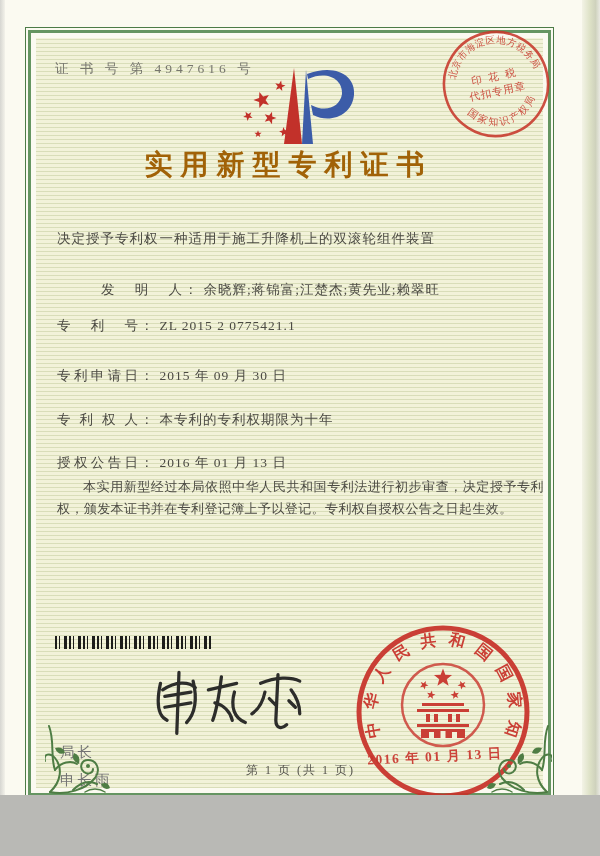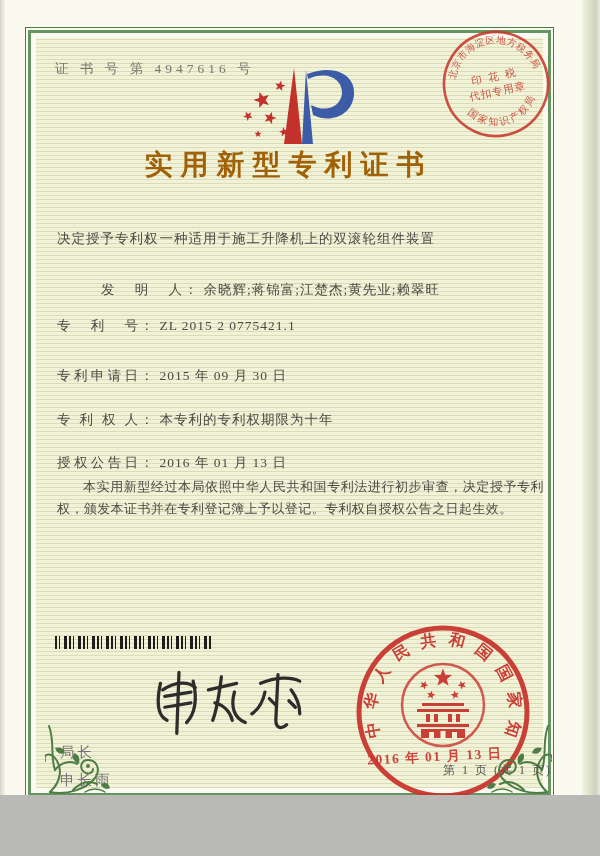--- a/index.html
+++ b/index.html
@@ -50,21 +50,21 @@
   .signature{position:absolute;left:130px;top:664px;opacity:.92;}
 
   .seal{position:absolute;left:348px;top:617px;opacity:.93;}
   .seal-date{position:absolute;left:345px;top:748px;width:180px;text-align:center;transform:rotate(-3deg);
      color:#c8322a;font-size:13.5px;font-weight:700;letter-spacing:1.5px;opacity:.9;}
 
   .orn{position:absolute;width:100px;height:100px;}
   .orn-right{left:452px;top:698px;}
   .orn-left{left:45px;top:698px;transform:scaleX(-1);}
 
-  .footer{position:absolute;left:25px;top:762px;width:527px;text-align:right;font-size:12px;color:#55544d;letter-spacing:2px;}
+  .footer{position:absolute;left:37px;top:762px;width:527px;text-align:center;font-size:12px;color:#55544d;letter-spacing:2px;}
 </style>
 </head>
 <body>
 
 <div class="photo">
 
   <svg width="0" height="0" style="position:absolute" aria-hidden="true">
     <defs>
       <path id="star" d="M0,-10 L2.47,-3.4 L9.51,-3.09 L3.99,1.3 L5.88,8.09 L0,4.2 L-5.88,8.09 L-3.99,1.3 L-9.51,-3.09 L-2.47,-3.4 Z"></path>
       <g id="flourish" fill="none" stroke="#4e7d44" stroke-width="2" stroke-linecap="round">

